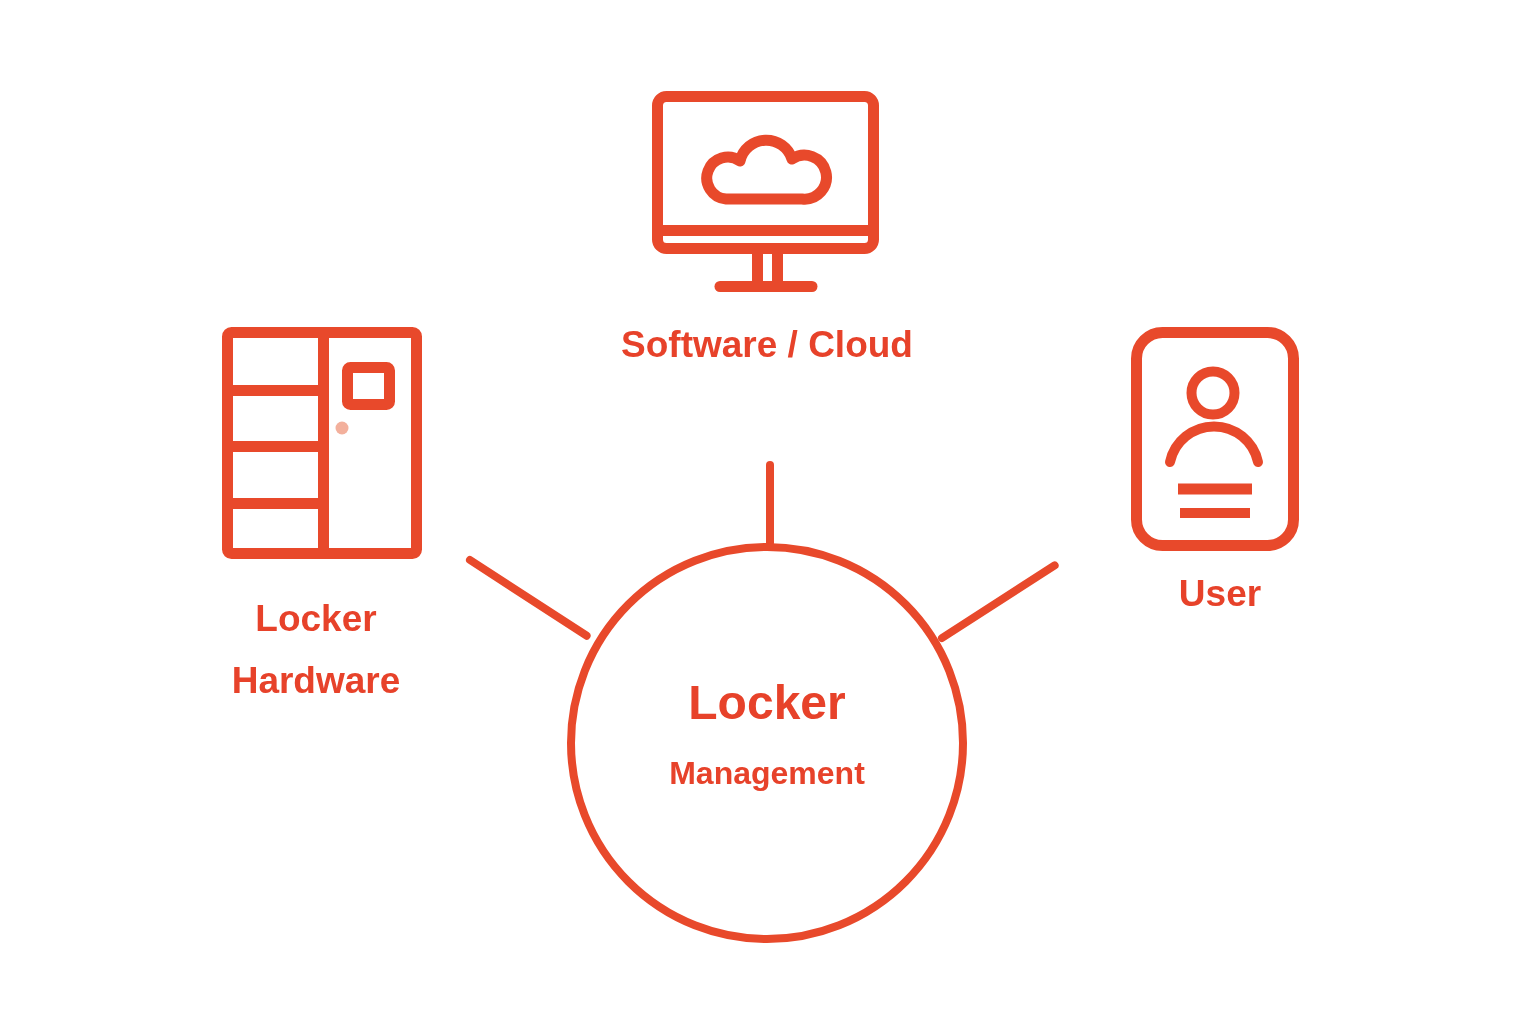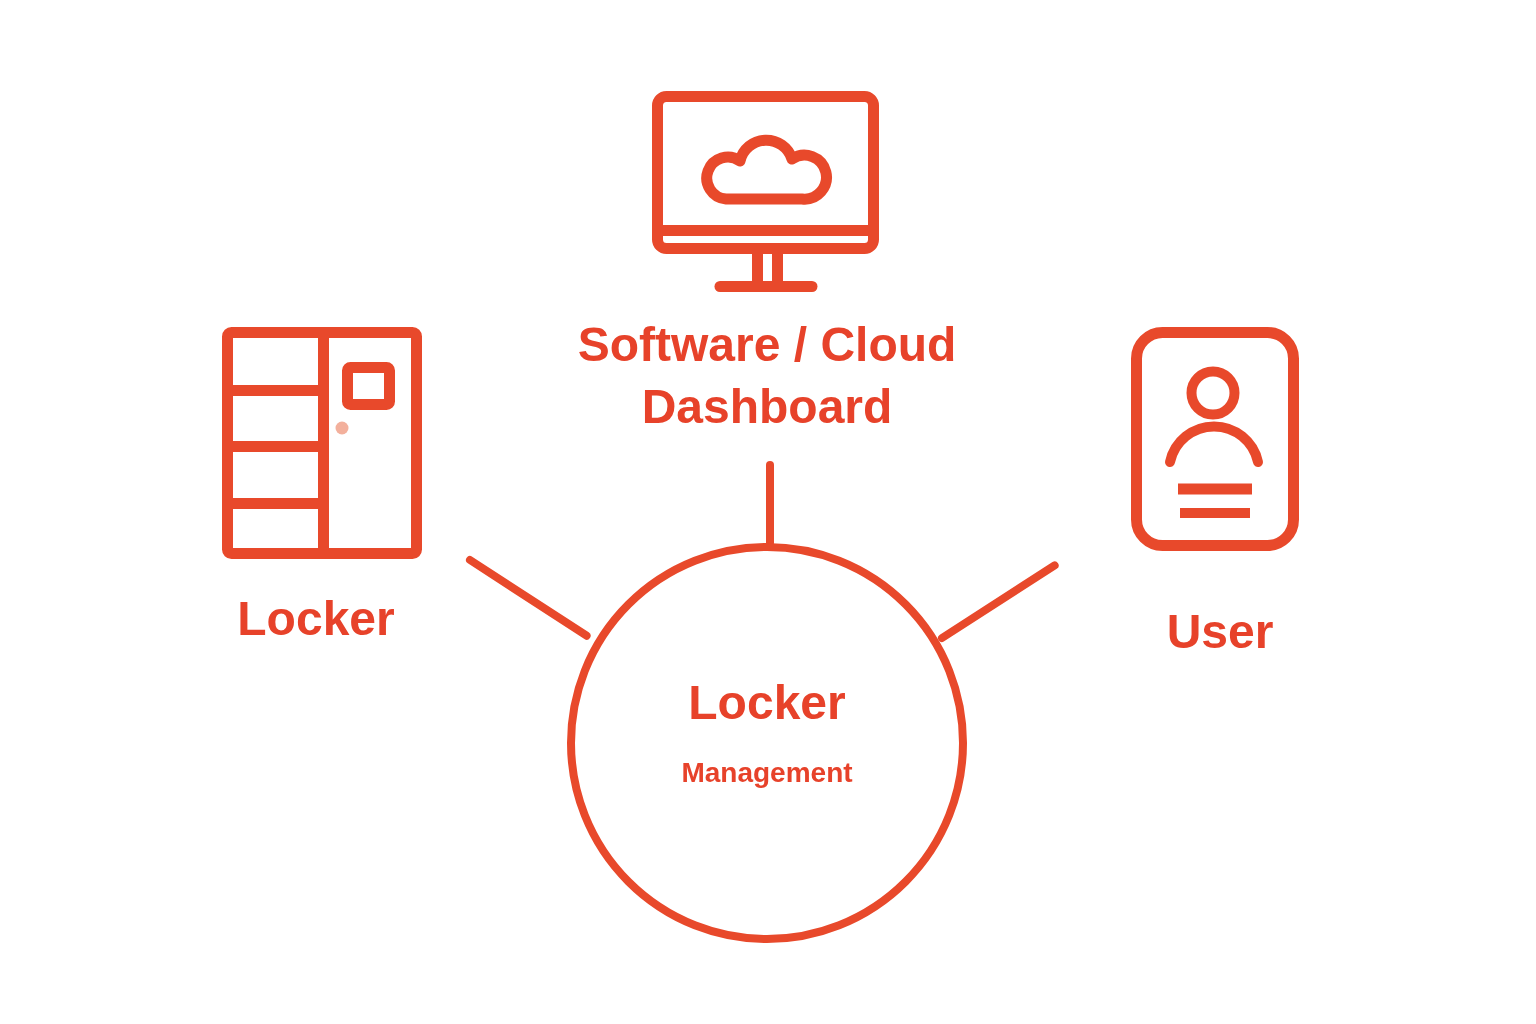--- a/index.html
+++ b/index.html
@@ -45,38 +45,38 @@
     display: flex; flex-direction: column;
     align-items: center; justify-content: center;
   }
   .center-circle .cline {
     color: var(--text);
     line-height: 70px;
     transform: translateY(-5px);
     white-space: nowrap;
   }
   .cline.w800 { font-size: 48px; font-weight: 800; }
-  .cline.w600 { font-size: 28px; font-weight: 600; }
+  .cline.w600 { font-size: 32px; font-weight: 600; }
   .node-icon { position: absolute; }
   #icon-monitor { left: 652px; top: 91px; }
   #icon-locker  { left: 222px; top: 327px; }
   #icon-card    { left: 1131px; top: 327px; }
   .node-label {
     position: absolute;
     width: 500px;
     text-align: center;
     color: var(--text);
-    font-size: 48px;
+    font-size: 37px;
     font-weight: 700;
     line-height: 62px;
     white-space: nowrap;
   }
   #label-software { left: 517px; top: 314px; }
   #label-locker   { left: 66px;  top: 588px; }
-  #label-user     { left: 970px; top: 601px; }
+  #label-user     { left: 970px; top: 563px; }
   svg { display: block; }
 </style>
 </head>
 <body>
 
 <div class="canvas">
 
   <div class="connector" id="conn-top"></div>
   <div class="connector" id="conn-left"></div>
   <div class="connector" id="conn-right"></div>
@@ -108,24 +108,24 @@
     <line x1="49" y1="186" x2="119" y2="186" stroke="currentColor" stroke-width="10"></line>
   </svg>
 
   <div class="center-circle">
     <div class="cline w800">Locker</div>
     <div class="cline w600">Management</div>
   </div>
 
   <div class="node-label" id="label-software">
     <div>Software / Cloud</div>
-    <div>Dashboard</div>
   </div>
 
   <div class="node-label" id="label-locker">
     <div>Locker</div>
+    <div>Hardware</div>
   </div>
 
   <div class="node-label" id="label-user">
     <div>User</div>
   </div>
 
 </div>
 
 </body></html>

